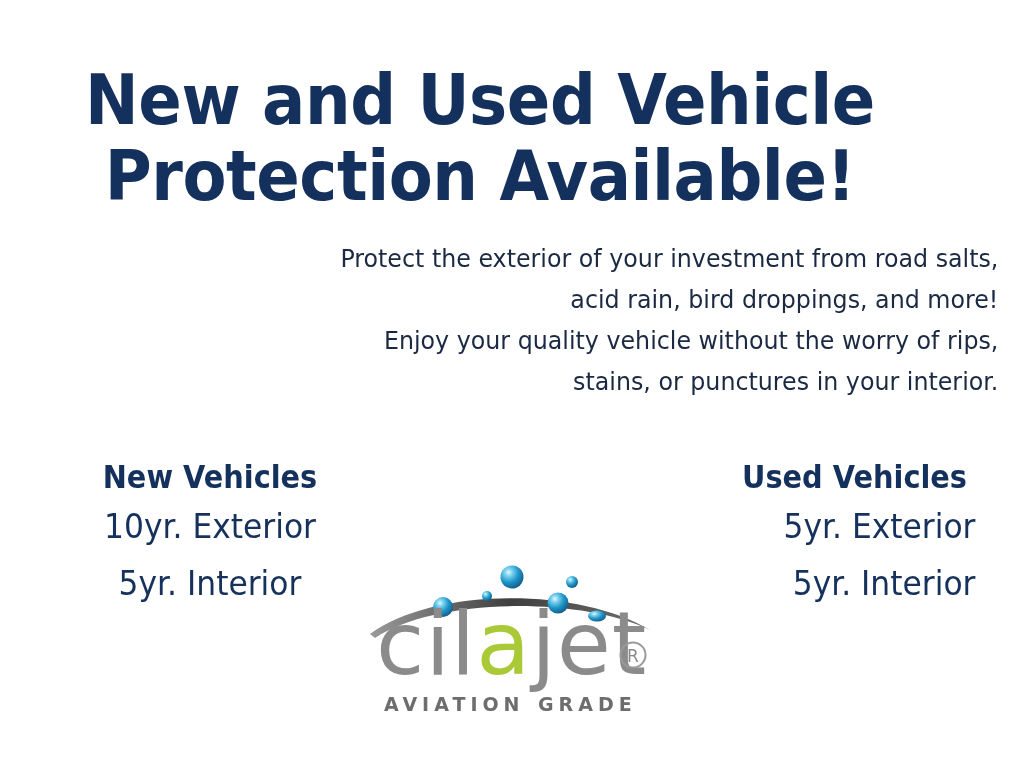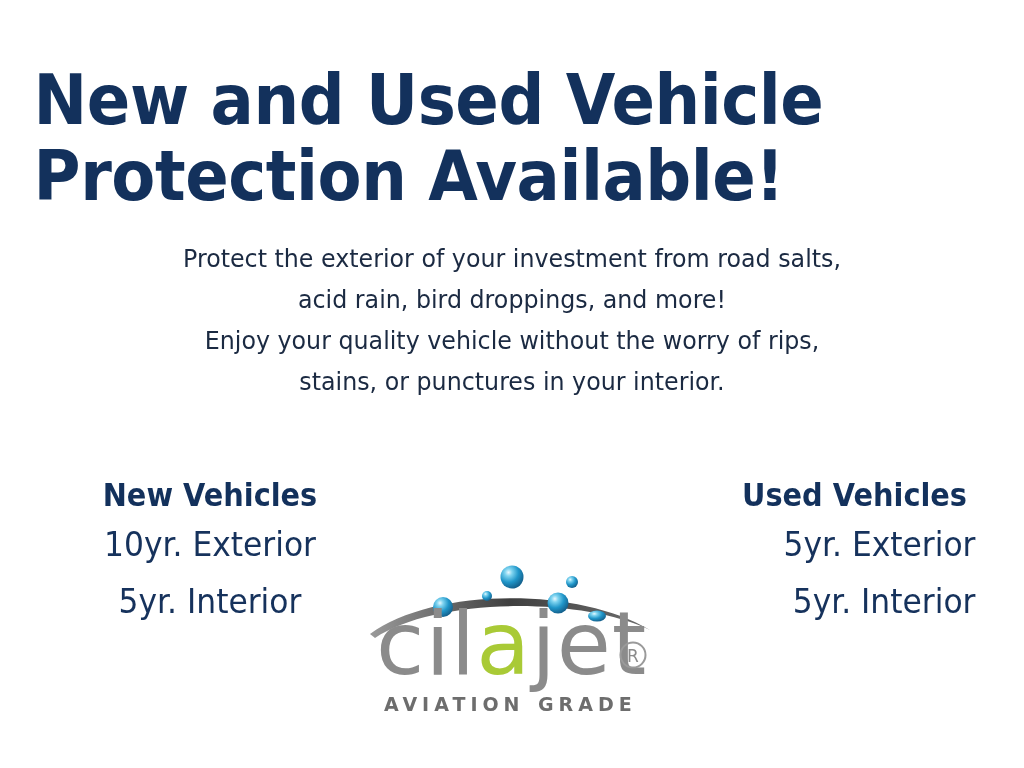--- a/index.html
+++ b/index.html
@@ -20,56 +20,57 @@
     height: 768px;
     background: #ffffff;
   }
 
   
   .title-block {
     position: absolute;
     top: 62px;
     left: 0;
     width: 960px;
+    text-align: center;
   }
   .title-line {
     font-family: "DejaVu Sans", sans-serif;
     font-weight: bold;
     font-size: 69px;
     line-height: 76px;
     color: #13315c;
     letter-spacing: -0.5px;
     transform: scaleX(0.93);
     transform-origin: center center;
     white-space: nowrap;
   }
 
   
   .subtitle-block {
     position: absolute;
     top: 238px;
     left: 0;
     width: 1024px;
-    text-align: center;
+    text-align: right;
   }
   .subtitle-line {
     font-family: "DejaVu Sans", sans-serif;
     font-weight: normal;
     font-size: 25px;
     line-height: 41px;
     color: #1b2a42;
     transform: scaleX(0.95);
     transform-origin: center center;
     white-space: nowrap;
   }
 
   
   .col {
     position: absolute;
-    top: 474px;
+    top: 456px;
     width: 340px;
   }
   .col-left {
     left: 40px;
     text-align: center;
   }
   .col-right {
     left: 644px;
     text-align: right;
   }

